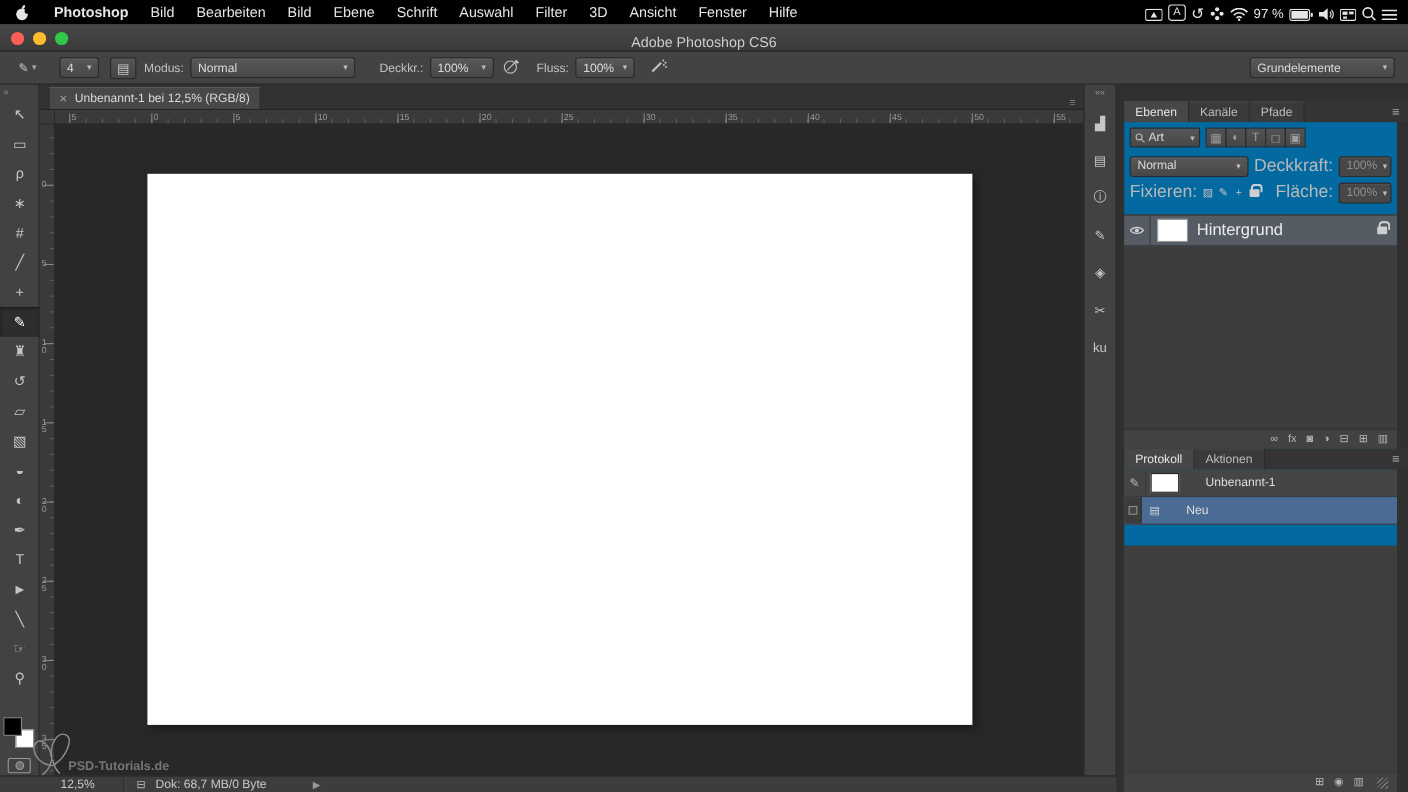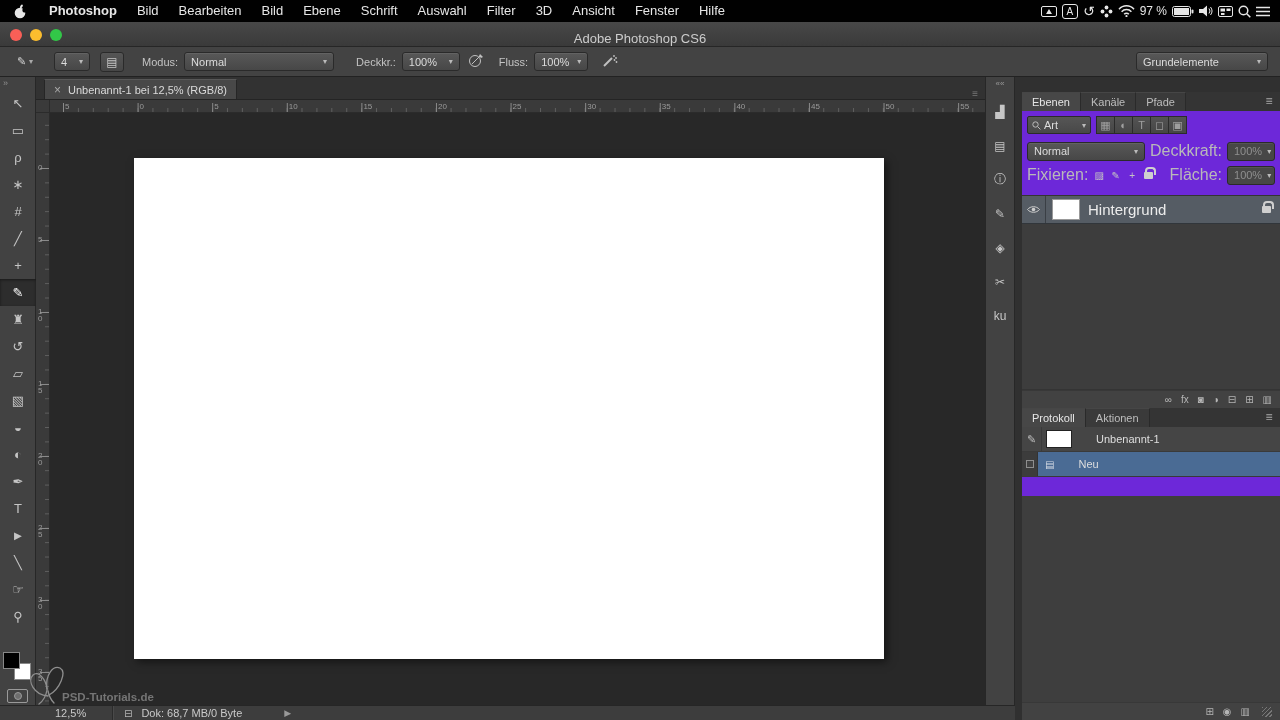--- a/index.html
+++ b/index.html
@@ -7,21 +7,21 @@
     font-family:"Liberation Sans","DejaVu Sans",sans-serif;color:#cfcfcf}
   #screen{position:absolute;inset:0;width:1280px;height:720px}
 
   
   #menubar{position:absolute;left:0;top:0;width:1280px;height:22px;background:#010101;
     display:flex;align-items:center;font-size:13px;color:#e6e6e6;padding:0 10px}
   #menu-items{display:flex;align-items:center}
   .menu-item{padding:0 10px;line-height:22px;white-space:nowrap;cursor:default}
   #menu-items .menu-item:first-of-type{font-weight:bold;margin-left:8px}
   .apple{display:flex;align-items:center;padding:0 4px}
-  .mb-right{margin-left:auto;display:flex;align-items:center;gap:5px}
+  .mb-right{margin-left:auto;display:flex;align-items:flex-end;gap:5px}
   .mb-icon{display:flex;align-items:center;justify-content:center}
   .inputsrc{width:16px;height:15px;border:1px solid #e6e6e6;border-radius:3px;
     font-size:10px;display:flex;align-items:center;justify-content:center}
   .inputsrc::before{content:"A"}
   .tmachine{font-size:14px;line-height:14px}
   .tmachine::before{content:"↺"}
   .batt-text{font-size:12px}
 
   
   #titlebar{position:absolute;left:0;top:22px;width:1280px;height:25px;
@@ -40,21 +40,21 @@
     box-shadow:inset 0 1px 0 rgba(255,255,255,.07)}
   .sel::after{content:"▾";margin-left:auto;padding-left:5px;font-size:8px;color:#bbb}
   .sel.disabled{background:#474747;color:#8f8f8f}
   .tool-preset{width:34px;height:21px;display:flex;align-items:center;justify-content:center;
     gap:3px;color:#d0d0d0;border-radius:3px}
   .tool-preset::after{content:"▾";font-size:8px;color:#aaa}
   .size-box{width:36px;height:19px;margin-left:12px}
   .panel-toggle{width:24px;height:20px;margin-left:10px;display:flex;align-items:center;
     justify-content:center;color:#c6c6c6;font-size:12px;background:linear-gradient(#555,#464646);
     border:1px solid #2a2a2a;border-radius:3px}
-  .ob-gap18{margin-left:18px}.ob-gap6{margin-left:6px}.ob-gap22{margin-left:22px}
+  .ob-gap18{margin-left:7px}.ob-gap6{margin-left:6px}.ob-gap22{margin-left:22px}
   .ob-gap8{margin-left:8px}.ob-gap14{margin-left:14px}
   .ws-sel{margin-left:auto;width:132px;margin-right:4px}
 
   
   #toolbar{position:absolute;left:0;top:77px;width:36px;height:628px;background:#424242;
     border-right:1px solid #272727}
   .tb-head{height:13px;font-size:9px;color:#8f8f8f;padding-left:3px;line-height:13px}
   .tb-head::before{content:"»"}
   #tools{display:flex;flex-direction:column}
   .tool{width:36px;height:27px;display:flex;align-items:center;justify-content:center;
@@ -116,21 +116,21 @@
   .pcol{position:absolute;left:7px;top:0;width:258px;height:100%}
   #layers-panel{position:absolute;left:0;top:0;width:100%;height:331px}
   #history-panel{position:absolute;left:0;top:331px;width:100%;height:312px}
   .ptabs{display:flex;height:19px;background:#343434}
   #layers-panel .ptabs{margin-top:15px}
   .ptab{line-height:19px;padding:0 10px;font-size:11px;color:#bdbdbd;background:#3a3a3a;
     border-right:1px solid #2a2a2a;border-top:1px solid #464646;cursor:default}
   .ptab.active{background:#474747;color:#e6e6e6}
   .pmenu{margin-left:auto;width:22px;text-align:center;line-height:19px;color:#aaa;font-size:12px}
   .pmenu::before{content:"≡"}
-  .pbody{position:absolute;left:0;right:0;bottom:0;background:#6d28d9}
+  .pbody{position:absolute;left:0;right:10px;bottom:0;background:#0369a1}
   #layers-panel .pbody{top:34px}
   #history-panel .pbody{top:19px}
   .prow{display:flex;align-items:center;padding:0 5px;gap:5px}
   .filter-row{height:24px;margin-top:2px}
   .artbox{width:64px;height:18px;background:linear-gradient(#565656,#484848);
     border:1px solid #2b2b2b;border-radius:2px;display:flex;align-items:center;gap:3px;
     padding:0 4px;font-size:11px;color:#dcdcdc}
   .artbox::after{content:"▾";margin-left:auto;font-size:8px;color:#bbb}
   .ficons{display:flex}
   .ficon{width:19px;height:18px;display:flex;align-items:center;justify-content:center;

